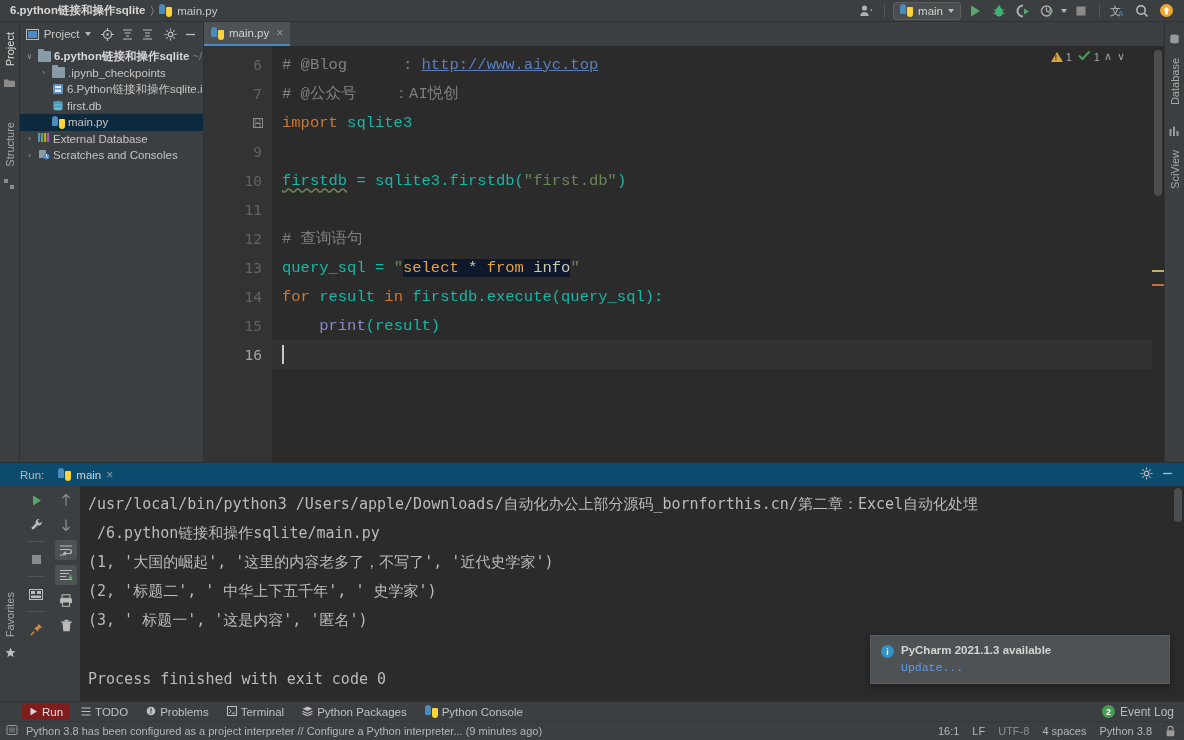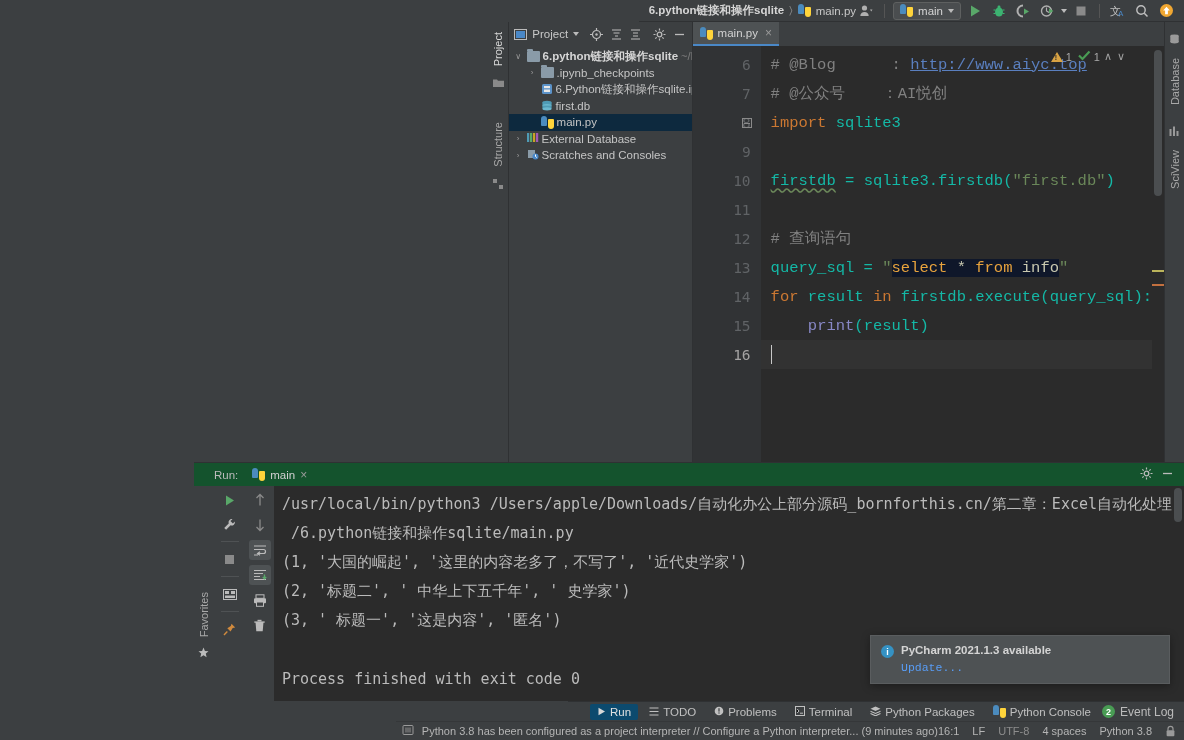--- a/index.html
+++ b/index.html
@@ -4,21 +4,21 @@
 <style>
   * { box-sizing: border-box; margin: 0; padding: 0; }
   html, body {
     width: 1184px; height: 740px;
     background: #3c3f41;
     font-family: "Liberation Sans", sans-serif;
     font-size: 12px;
     color: #bbbbbb;
     overflow: hidden;
   }
-  #app { position: relative; width: 1184px; height: 740px; display: flex; flex-direction: column; align-items: flex-end; }
+  #app { position: relative; width: 1184px; height: 740px; display: flex; flex-direction: column; }
 
   
   .titlebar {
     height: 22px; background: #3c3f41; display: flex; align-items: center;
     border-bottom: 1px solid #2f3133; flex: none; position: relative;
   }
   .crumbs { display: flex; align-items: center; gap: 5px; padding-left: 10px; font-size: 11.5px; }
   .crumb-proj { color: #d6d6d6; font-weight: bold; }
   .crumb-sep { color: #888; font-size: 11px; }
   .crumb-file { color: #c8c8c8; }
@@ -116,21 +116,21 @@
   
   .edscroll { width: 12px; background: #2b2b2b; flex:none; position: relative; }
   .edthumb { position:absolute; left:2px; top:4px; width:8px; height:146px; background:#4b4e50; border-radius:4px; }
   .mark-warn { position:absolute; right:0; width:12px; height:2px; background:#bbb45b; }
   .mark-red  { position:absolute; right:0; width:12px; height:2px; background:#c2703f; }
 
   
   .vstrip-r { width: 20px; background: #3c3f41; border-left:1px solid #2f3133; display:flex; flex-direction:column; align-items:center; padding-top:6px; flex:none; }
 
   
-  .runpanel { flex: 1; display: flex; flex-direction: column; background: #14532d; border-top: 1px solid #2f3133; min-height:0; }
+  .runpanel { flex: 1; display: flex; flex-direction: column; background: #0c4a6e; border-top: 1px solid #2f3133; min-height:0; }
   .runhdr { height: 23px; display: flex; align-items: center; padding-left: 20px; flex: none; position: relative; }
   .runlbl { color: #bbb; font-size: 11.5px; margin-right: 14px; }
   .runtab { display: flex; align-items: center; gap: 5px; font-size: 11.5px; color: #d0d0d0; cursor:pointer; }
   .runtab .x { color: #9a9a9a; font-size: 12px; }
   .runhdr-r { margin-left:auto; display:flex; align-items:center; gap:8px; padding-right:10px; }
 
   .runbody { flex: 1; display: flex; min-height: 0; }
   .runtools { width: 20px; background:#3c3f41; flex:none; display:flex; flex-direction:column; align-items:center; }
   .runtools2 { width: 32px; background:#3c3f41; flex:none; display:flex; flex-direction:column; align-items:center; padding-top:4px; gap:4px; }
   .runtools3 { width: 28px; background:#3c3f41; flex:none; display:flex; flex-direction:column; align-items:center; padding-top:4px; gap:5px; }
@@ -149,21 +149,21 @@
     border:1px solid #5a5d5f; padding:8px 10px 9px 10px; box-shadow:0 2px 8px rgba(0,0,0,.35); z-index:40;
   }
   .notif-row { display:flex; align-items:flex-start; gap:7px; }
   .info-ico { width:13px;height:13px;border-radius:50%;background:#3592c4;color:#fff;font-size:9px;font-weight:bold;display:flex;align-items:center;justify-content:center;flex:none;margin-top:1px;}
   .notif-title { color:#d4d4d4; font-size:11.5px; font-weight:bold; }
   .notif-link { color:#589df6; font-size:11.5px; padding-left:20px; margin-top:3px; cursor:pointer;font-family:Liberation Mono, monospace; }
 
   
   .twbar { height: 20px; background:#3c3f41; border-top:1px solid #2f3133; display:flex; align-items:center; flex:none; padding-left:22px; gap:4px; }
   .twitem { display:flex; align-items:center; gap:4px; padding:2px 7px; font-size:11.5px; color:#c0c0c0; cursor:pointer; border-radius:2px; }
-  .twitem.sel { background:#0c4a6e; color:#e0e0e0; }
+  .twitem.sel { background:#7f1d1d; color:#e0e0e0; }
   .twbar-r { margin-left:auto; display:flex; align-items:center; gap:5px; padding-right:10px; }
   .badge2 { width:13px;height:13px;border-radius:50%;background:#499c54;color:#fff;font-size:9px;font-weight:bold;display:flex;align-items:center;justify-content:center;}
 
   .statusbar { height:19px; background:#3c3f41; display:flex; align-items:center; flex:none; padding-left:6px; border-top:1px solid #353739; }
   .stmsg { color:#b5b5b5; font-size:11px; margin-left:8px; }
   .status-r { margin-left:auto; display:flex; align-items:center; gap:13px; padding-right:8px; font-size:11px; color:#b5b5b5; }
   .dim { color:#8d8d8d; }
   .lock { width:11px;height:12px;position:relative; }
 </style>
 </head>

